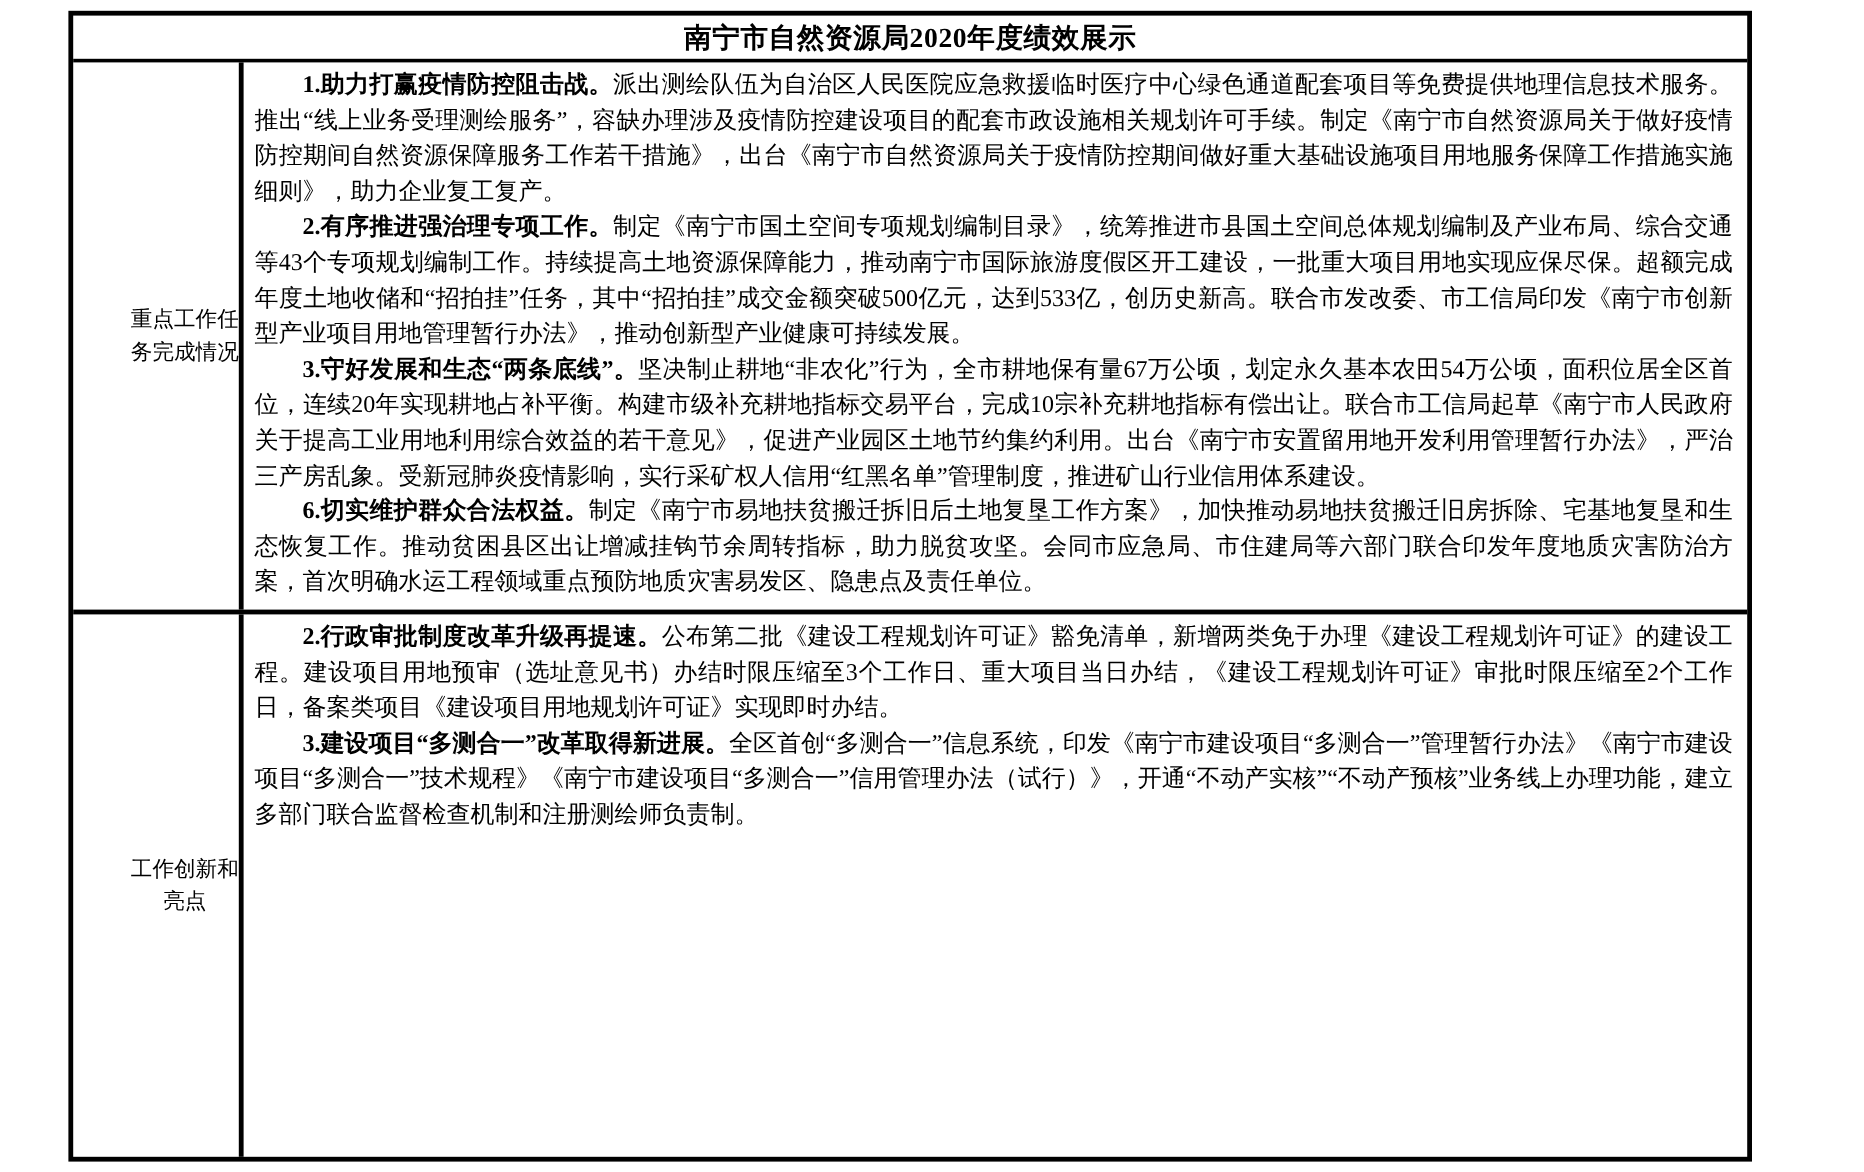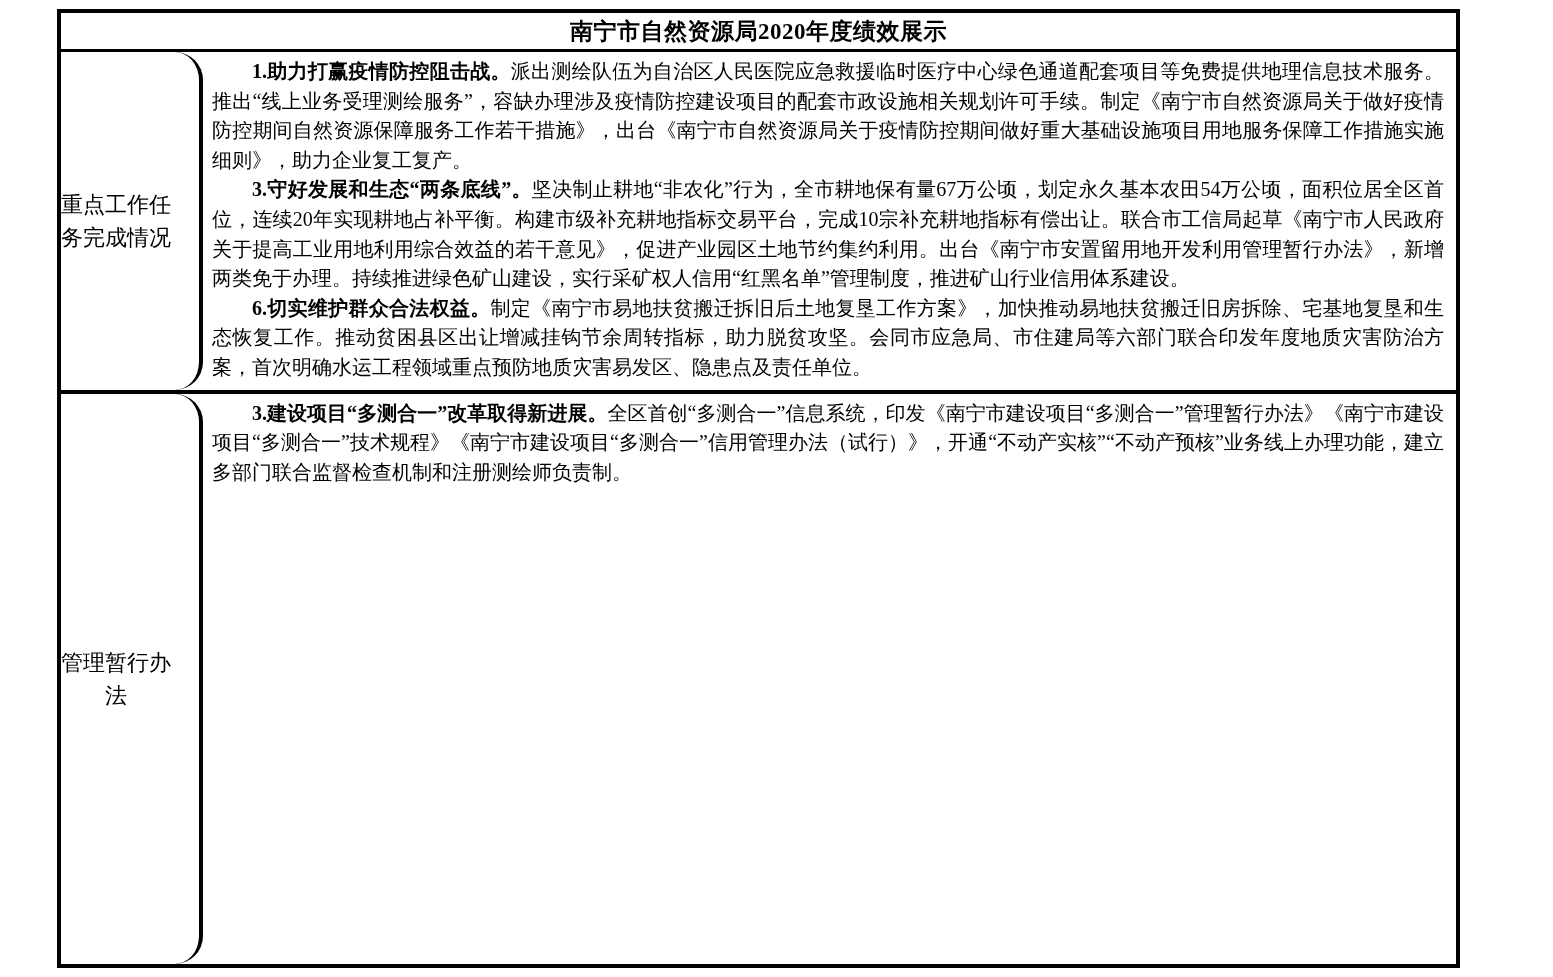--- a/index.html
+++ b/index.html
@@ -20,22 +20,22 @@
     font-weight:bold;font-size:23px;letter-spacing:.5px;
   }
   .t-row{
     display:flex;flex:none;box-sizing:border-box;
     border-bottom:4px solid #000;align-items:stretch;
   }
   .t-row:last-child{border-bottom:none;flex:1;}
   .row-header{
     flex:none;width:142px;box-sizing:border-box;
     border-right:4px solid #000;
-    display:flex;align-items:center;justify-content:flex-start;
-    font-size:22px;text-align:center;border-radius:28px;
+    display:flex;align-items:center;justify-content:flex-end;
+    font-size:18px;text-align:center;
   }
   .row-header .hdr-text{display:block;width:5em;line-height:1.5;}
   .row-content{
     flex:1;box-sizing:border-box;
     padding:5px 12px 7px 9px;
     font-size:20px;line-height:1.48;
     text-align:justify;
   }
   .row-content p{margin:0;text-indent:2em;}
   .lead{font-weight:bold;}
@@ -50,28 +50,30 @@
 <div class="perf-table">
 
   <div class="title-row">南宁市自然资源局2020年度绩效展示</div>
 
   <div class="t-row">
     <div class="row-header">
       <span class="hdr-text">重点工作任务完成情况</span>
     </div>
     <div class="row-content">
       <p><span class="lead">1.助力打赢疫情防控阻击战。</span><span>派出测绘队伍为自治区人民医院应急救援临时医疗中心绿色通道配套项目等免费提供地理信息技术服务。推出“线上业务受理测绘服务”，容缺办理涉及疫情防控建设项目的配套市政设施相关规划许可手续。制定《南宁市自然资源局关于做好疫情防控期间自然资源保障服务工作若干措施》，出台《南宁市自然资源局关于疫情防控期间做好重大基础设施项目用地服务保障工作措施实施细则》，助力企业复工复产。</span></p>
-      <p><span class="lead">3.守好发展和生态“两条底线”。</span><span>坚决制止耕地“非农化”行为，全市耕地保有量67万公顷，划定永久基本农田54万公顷，面积位居全区首位，连续20年实现耕地占补平衡。构建市级补充耕地指标交易平台，完成10宗补充耕地指标有偿出让。联合市工信局起草《南宁市人民政府关于提高工业用地利用综合效益的若干意见》，促进产业园区土地节约集约利用。出台《南宁市安置留用地开发利用管理暂行办法》，新增两类免于办理。持续推进绿色矿山建设，实行采矿权人信用“红黑名单”管理制度，推进矿山行业信用体系建设。</span></p>
+      <p><span class="lead">2.有序推进强治理专项工作。</span><span>制定《南宁市国土空间专项规划编制目录》，统筹推进市县国土空间总体规划编制及产业布局、综合交通等43个专项规划编制工作。持续提高土地资源保障能力，推动南宁市国际旅游度假区开工建设，一批重大项目用地实现应保尽保。超额完成年度土地收储和“招拍挂”任务，其中“招拍挂”成交金额突破500亿元，达到533亿，创历史新高。联合市发改委、市工信局印发《南宁市创新型产业项目用地管理暂行办法》，推动创新型产业健康可持续发展。</span></p>
+      <p><span class="lead">3.守好发展和生态“两条底线”。</span><span>坚决制止耕地“非农化”行为，全市耕地保有量67万公顷，划定永久基本农田54万公顷，面积位居全区首位，连续20年实现耕地占补平衡。构建市级补充耕地指标交易平台，完成10宗补充耕地指标有偿出让。联合市工信局起草《南宁市人民政府关于提高工业用地利用综合效益的若干意见》，促进产业园区土地节约集约利用。出台《南宁市安置留用地开发利用管理暂行办法》，严治三产房乱象。受新冠肺炎疫情影响，实行采矿权人信用“红黑名单”管理制度，推进矿山行业信用体系建设。</span></p>
       <p><span class="lead">6.切实维护群众合法权益。</span><span>制定《南宁市易地扶贫搬迁拆旧后土地复垦工作方案》，加快推动易地扶贫搬迁旧房拆除、宅基地复垦和生态恢复工作。推动贫困县区出让增减挂钩节余周转指标，助力脱贫攻坚。会同市应急局、市住建局等六部门联合印发年度地质灾害防治方案，首次明确水运工程领域重点预防地质灾害易发区、隐患点及责任单位。</span></p>
     </div>
   </div>
 
   <div class="t-row">
     <div class="row-header">
-      <span class="hdr-text">管理暂行办法</span>
+      <span class="hdr-text">工作创新和亮点</span>
     </div>
     <div class="row-content">
+      <p><span class="lead">2.行政审批制度改革升级再提速。</span><span>公布第二批《建设工程规划许可证》豁免清单，新增两类免于办理《建设工程规划许可证》的建设工程。建设项目用地预审（选址意见书）办结时限压缩至3个工作日、重大项目当日办结，《建设工程规划许可证》审批时限压缩至2个工作日，备案类项目《建设项目用地规划许可证》实现即时办结。</span></p>
       <p><span class="lead">3.建设项目“多测合一”改革取得新进展。</span><span>全区首创“多测合一”信息系统，印发《南宁市建设项目“多测合一”管理暂行办法》《南宁市建设项目“多测合一”技术规程》《南宁市建设项目“多测合一”信用管理办法（试行）》，开通“不动产实核”“不动产预核”业务线上办理功能，建立多部门联合监督检查机制和注册测绘师负责制。</span></p>
     </div>
   </div>
 
 
 </div>
 
 </body></html>

